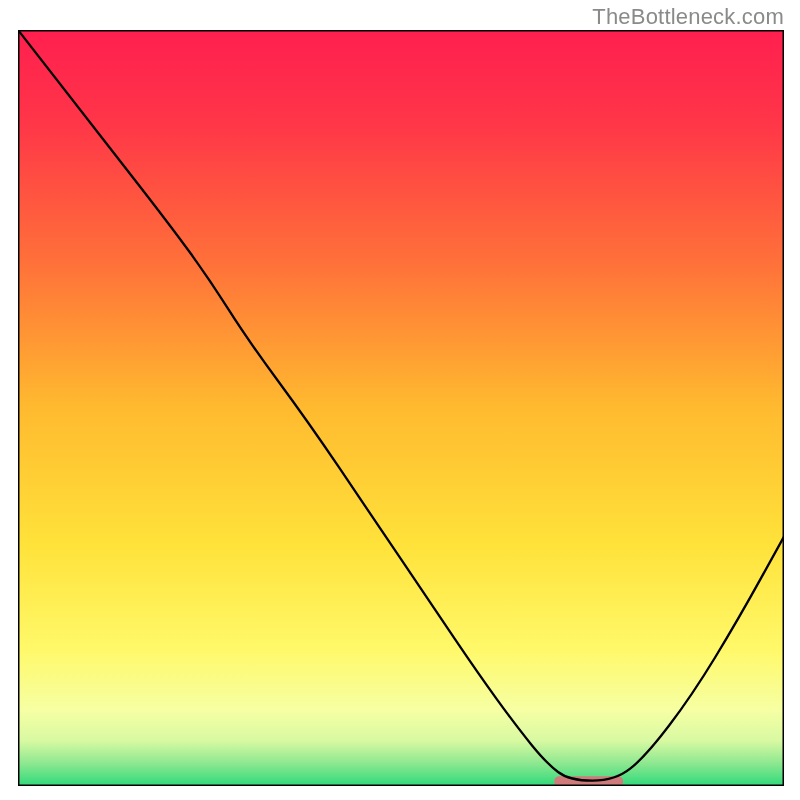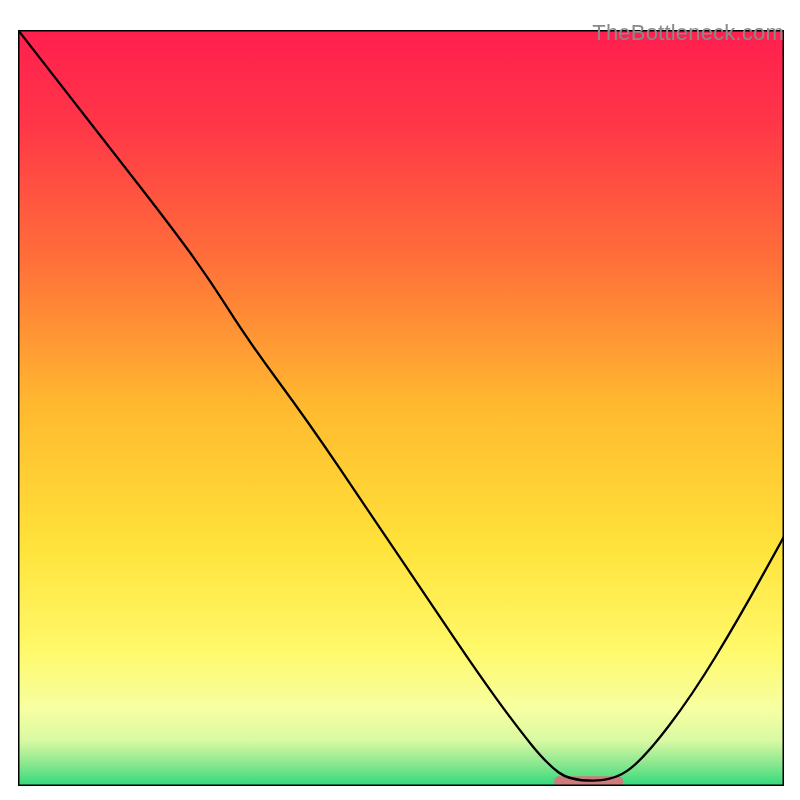--- a/index.html
+++ b/index.html
@@ -11,21 +11,21 @@
     font-family: Arial, Helvetica, sans-serif;
     overflow: hidden;
   }
   .container {
     position: relative;
     width: 800px;
     height: 800px;
   }
   .watermark {
     position: absolute;
-    top: 20px;
+    top: 4px;
     right: 16px;
     font-size: 22px;
     color: #8a8a8a;
     font-weight: 500;
     letter-spacing: 0.2px;
     z-index: 5;
   }
   .plot {
     position: absolute;
     left: 18px;

